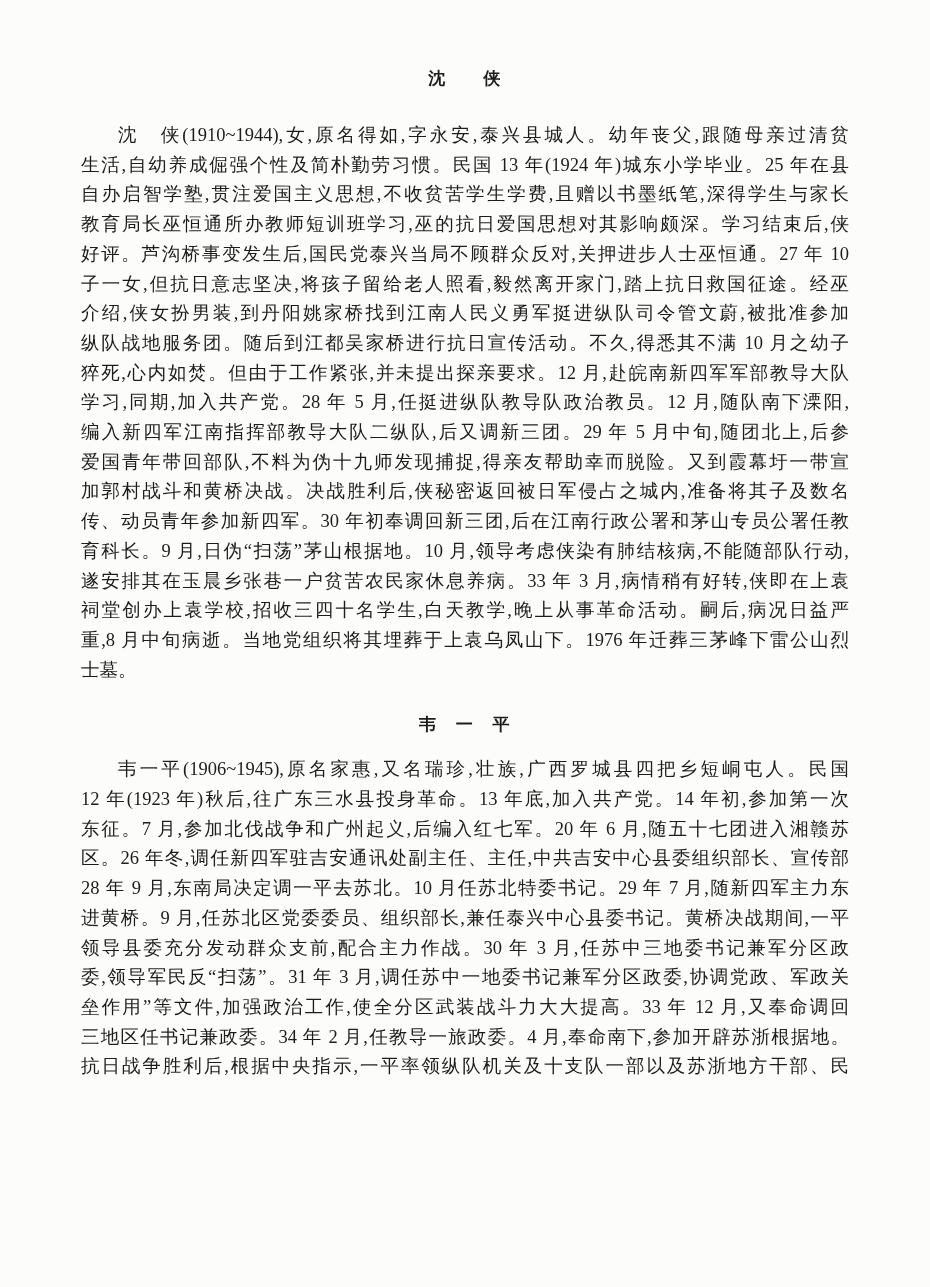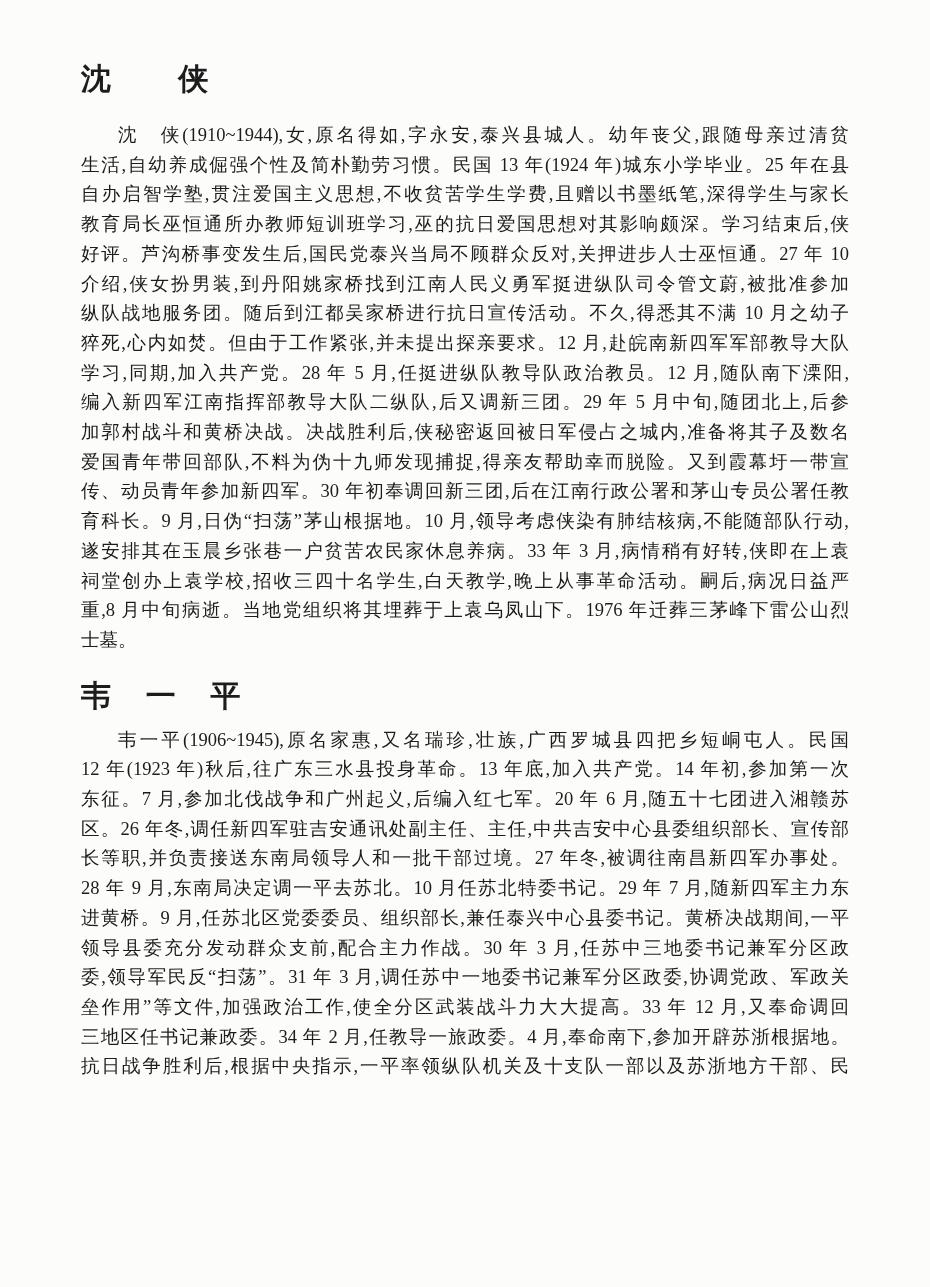--- a/index.html
+++ b/index.html
@@ -17,24 +17,24 @@
     height: 1287px;
     padding: 0 81px;
     overflow: hidden;
     background: var(--paper, #fcfcfa);
     color: var(--ink, #1c1c1c);
     font-family: "Liberation Serif", "DejaVu Serif", serif;
   }
   .bio { margin: 0; padding: 0; }
   .title {
     margin: 64px 0 27px 0;
-    font-size: 30px;
+    font-size: 17px;
     line-height: 30px;
     font-weight: 700;
-    text-align: left;
+    text-align: center;
     letter-spacing: 0.08em;
   }
   .bio + .bio .title {
     margin: 25px 0 15px 0;
   }
   .para { margin: 0; }
   .para-line {
     font-size: 18.5px;
     line-height: 29.7px;
     text-align: justify;
@@ -51,44 +51,44 @@
 <div class="page">
 
   <section class="bio">
     <h1 class="title">沈　　侠</h1>
     <div class="para">
         <div class="para-line">沈　侠(1910~1944),女,原名得如,字永安,泰兴县城人。幼年丧父,跟随母亲过清贫</div>
         <div class="para-line">生活,自幼养成倔强个性及简朴勤劳习惯。民国 13 年(1924 年)城东小学毕业。25 年在县</div>
         <div class="para-line">自办启智学塾,贯注爱国主义思想,不收贫苦学生学费,且赠以书墨纸笔,深得学生与家长</div>
         <div class="para-line">教育局长巫恒通所办教师短训班学习,巫的抗日爱国思想对其影响颇深。学习结束后,侠</div>
         <div class="para-line">好评。芦沟桥事变发生后,国民党泰兴当局不顾群众反对,关押进步人士巫恒通。27 年 10</div>
+        <div class="para-line">子一女,但抗日意志坚决,将孩子留给老人照看,毅然离开家门,踏上抗日救国征途。经巫</div>
         <div class="para-line">介绍,侠女扮男装,到丹阳姚家桥找到江南人民义勇军挺进纵队司令管文蔚,被批准参加</div>
         <div class="para-line">纵队战地服务团。随后到江都吴家桥进行抗日宣传活动。不久,得悉其不满 10 月之幼子</div>
         <div class="para-line">猝死,心内如焚。但由于工作紧张,并未提出探亲要求。12 月,赴皖南新四军军部教导大队</div>
         <div class="para-line">学习,同期,加入共产党。28 年 5 月,任挺进纵队教导队政治教员。12 月,随队南下溧阳,</div>
         <div class="para-line">编入新四军江南指挥部教导大队二纵队,后又调新三团。29 年 5 月中旬,随团北上,后参</div>
+        <div class="para-line">爱国青年带回部队,不料为伪十九师发现捕捉,得亲友帮助幸而脱险。又到霞幕圩一带宣</div>
         <div class="para-line">加郭村战斗和黄桥决战。决战胜利后,侠秘密返回被日军侵占之城内,准备将其子及数名</div>
-        <div class="para-line">爱国青年带回部队,不料为伪十九师发现捕捉,得亲友帮助幸而脱险。又到霞幕圩一带宣</div>
         <div class="para-line">传、动员青年参加新四军。30 年初奉调回新三团,后在江南行政公署和茅山专员公署任教</div>
         <div class="para-line">育科长。9 月,日伪“扫荡”茅山根据地。10 月,领导考虑侠染有肺结核病,不能随部队行动,</div>
         <div class="para-line">遂安排其在玉晨乡张巷一户贫苦农民家休息养病。33 年 3 月,病情稍有好转,侠即在上袁</div>
         <div class="para-line">祠堂创办上袁学校,招收三四十名学生,白天教学,晚上从事革命活动。嗣后,病况日益严</div>
         <div class="para-line">重,8 月中旬病逝。当地党组织将其埋葬于上袁乌凤山下。1976 年迁葬三茅峰下雷公山烈</div>
         <div class="para-line">士墓。</div>
       </div>
   </section>
 
   <section class="bio">
     <h1 class="title">韦　一　平</h1>
     <div class="para flush-last">
         <div class="para-line">韦一平(1906~1945),原名家惠,又名瑞珍,壮族,广西罗城县四把乡短峒屯人。民国</div>
         <div class="para-line">12 年(1923 年)秋后,往广东三水县投身革命。13 年底,加入共产党。14 年初,参加第一次</div>
         <div class="para-line">东征。7 月,参加北伐战争和广州起义,后编入红七军。20 年 6 月,随五十七团进入湘赣苏</div>
         <div class="para-line">区。26 年冬,调任新四军驻吉安通讯处副主任、主任,中共吉安中心县委组织部长、宣传部</div>
-        <div class="para-line">长等职,并负责接送东南局领导人和一批干部过境。27 年冬,被调往南昌新四军办事处。</div>
         <div class="para-line">28 年 9 月,东南局决定调一平去苏北。10 月任苏北特委书记。29 年 7 月,随新四军主力东</div>
         <div class="para-line">进黄桥。9 月,任苏北区党委委员、组织部长,兼任泰兴中心县委书记。黄桥决战期间,一平</div>
         <div class="para-line">领导县委充分发动群众支前,配合主力作战。30 年 3 月,任苏中三地委书记兼军分区政</div>
         <div class="para-line">委,领导军民反“扫荡”。31 年 3 月,调任苏中一地委书记兼军分区政委,协调党政、军政关</div>
         <div class="para-line">垒作用”等文件,加强政治工作,使全分区武装战斗力大大提高。33 年 12 月,又奉命调回</div>
         <div class="para-line">三地区任书记兼政委。34 年 2 月,任教导一旅政委。4 月,奉命南下,参加开辟苏浙根据地。</div>
         <div class="para-line">抗日战争胜利后,根据中央指示,一平率领纵队机关及十支队一部以及苏浙地方干部、民</div>
       </div>
   </section>
 

